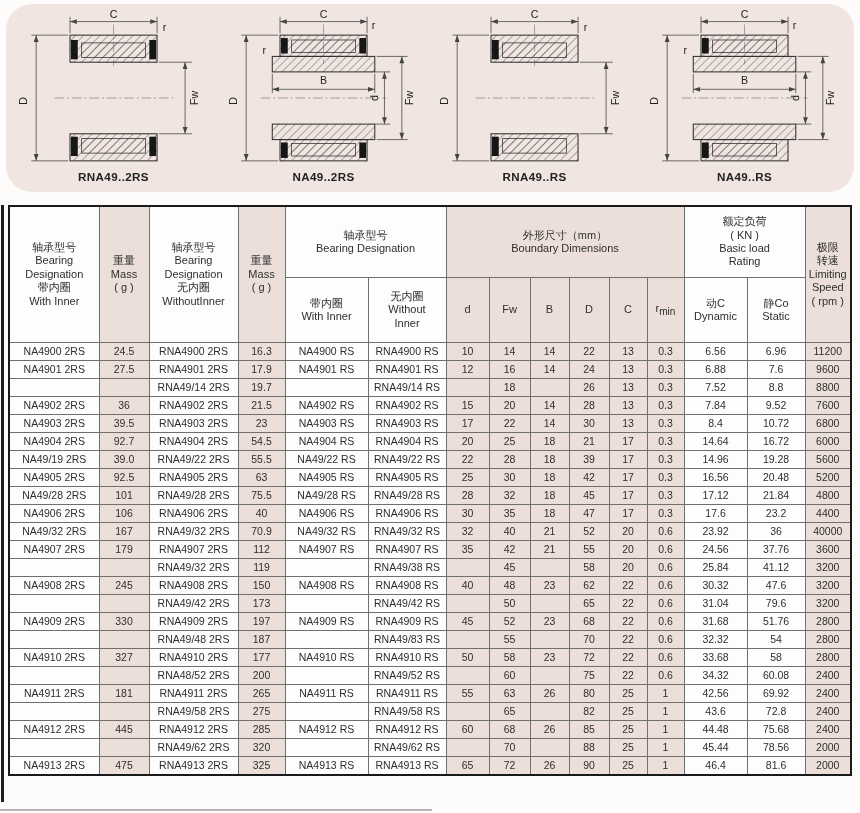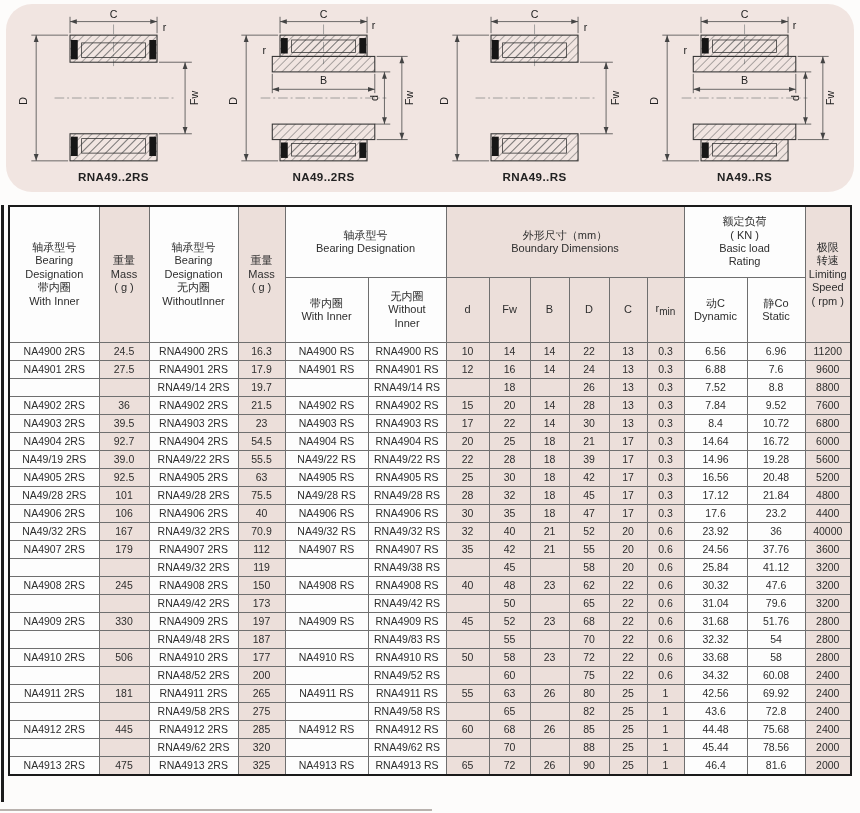--- a/index.html
+++ b/index.html
@@ -588,21 +588,21 @@
             <td class="pink"></td>
             <td class="pink">70</td>
             <td class="pink">22</td>
             <td class="pink">0.6</td>
             <td>32.32</td>
             <td>54</td>
             <td class="pink">2800</td>
           </tr>
           <tr>
             <td>NA4910 2RS</td>
-            <td class="pink">506</td>
+            <td class="pink">327</td>
             <td>RNA4910 2RS</td>
             <td class="pink">177</td>
             <td>NA4910 RS</td>
             <td>RNA4910 RS</td>
             <td class="pink">50</td>
             <td class="pink">58</td>
             <td class="pink">23</td>
             <td class="pink">72</td>
             <td class="pink">22</td>
             <td class="pink">0.6</td>

